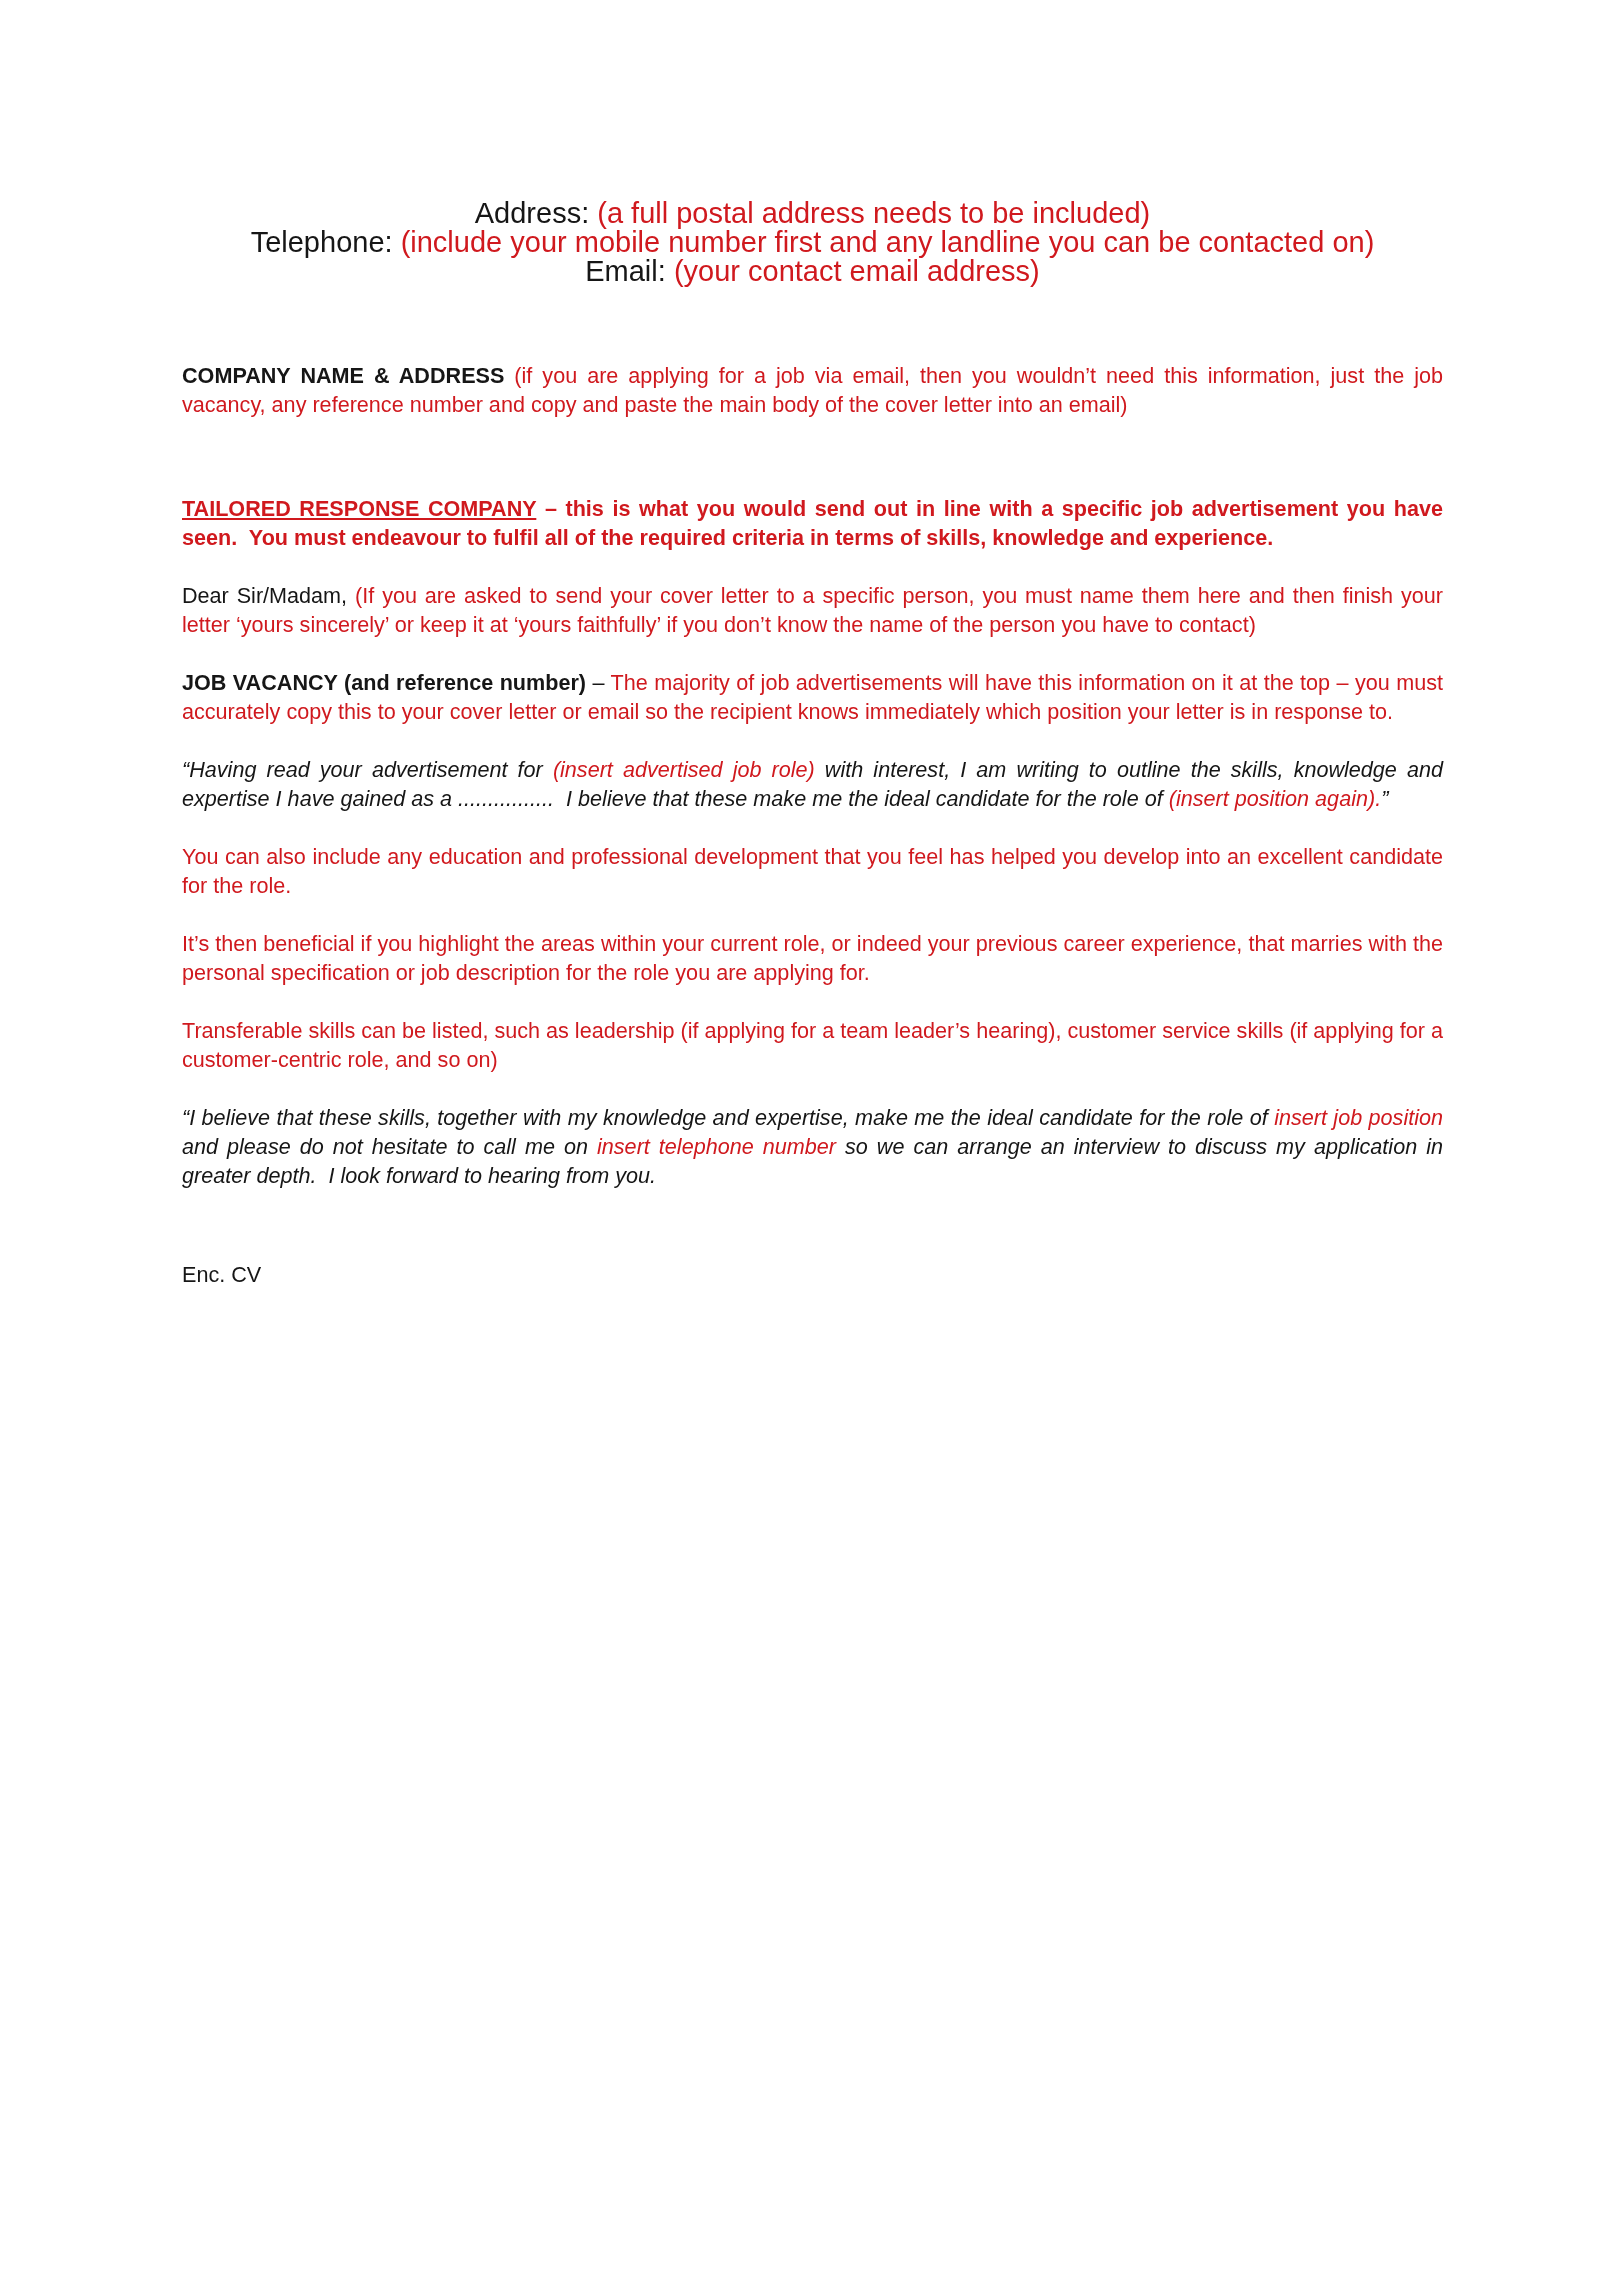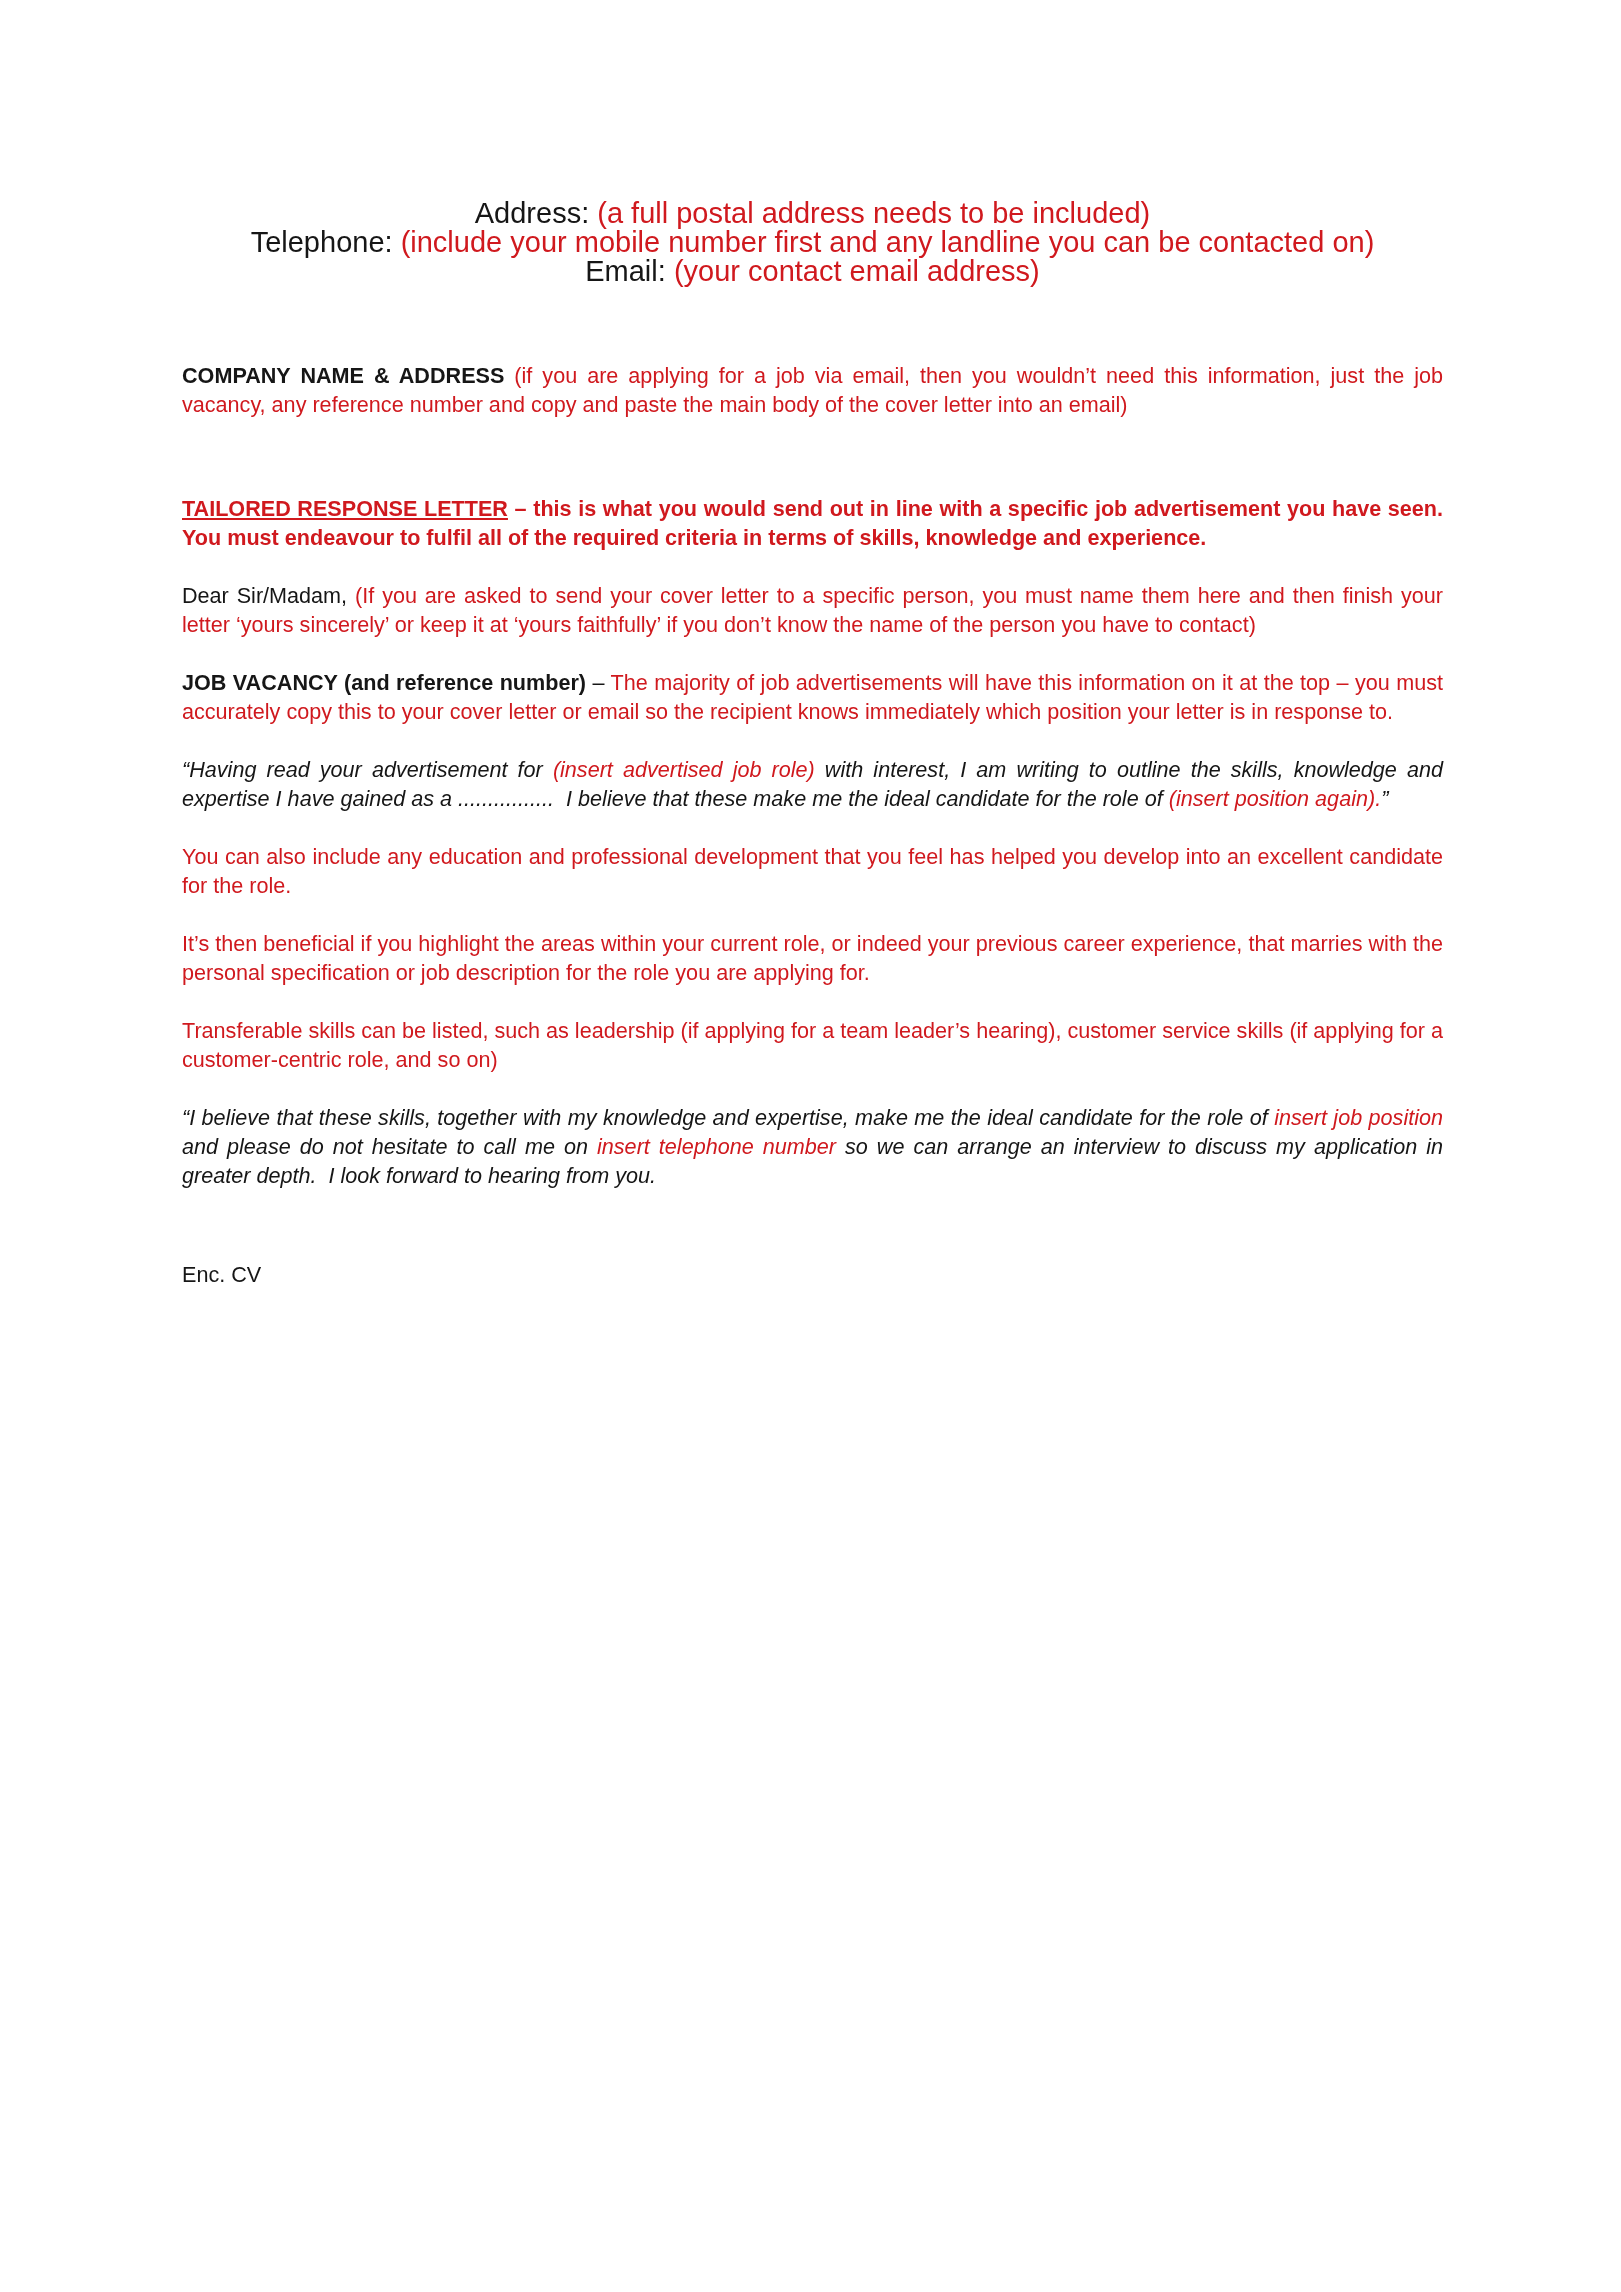--- a/index.html
+++ b/index.html
@@ -57,21 +57,21 @@
 
 
   <div class="hline"><span class="black">Address: </span><span class="red">(a full postal address needs to be included)</span></div>
 
   <div class="hline"><span class="black">Telephone: </span><span class="red">(include your mobile number first and any landline you can be contacted on)</span></div>
 
   <div class="hline"><span class="black">Email: </span><span class="red">(your contact email address)</span></div>
 
   <p class="para j mt70"><span class="black bold">COMPANY NAME &amp; ADDRESS </span><span class="red">(if you are applying for a job via email, then you wouldn’t need this information, just the job vacancy, any reference number and copy and paste the main body of the cover letter into an email)</span></p>
 
-  <p class="para j mt70"><span class="red bold u">TAILORED RESPONSE LETTER</span><span class="red bold"> – this is what you would send out in line with a specific job advertisement you have seen.  You must endeavour to fulfil all of the required criteria in terms of skills, knowledge and experience.</span></p>
+  <p class="para j mt70"><span class="red bold u">TAILORED RESPONSE COMPANY</span><span class="red bold"> – this is what you would send out in line with a specific job advertisement you have seen.  You must endeavour to fulfil all of the required criteria in terms of skills, knowledge and experience.</span></p>
 
   <p class="para j"><span class="black">Dear Sir/Madam, </span><span class="red">(If you are asked to send your cover letter to a specific person, you must name them here and then finish your letter ‘yours sincerely’ or keep it at ‘yours faithfully’ if you don’t know the name of the person you have to contact)</span></p>
 
   <p class="para j"><span class="black bold">JOB VACANCY (and reference number)</span><span class="black"> – </span><span class="red">The majority of job advertisements will have this information on it at the top – you must accurately copy this to your cover letter or email so the recipient knows immediately which position your letter is in response to.</span></p>
 
   <p class="para j i"><span class="black">“Having read your advertisement for </span><span class="red">(insert advertised job role)</span><span class="black"> with interest, I am writing to outline the skills, knowledge and expertise I have gained as a ................  I believe that these make me the ideal candidate for the role of </span><span class="red">(insert position again).</span><span class="black">”</span></p>
 
   <p class="para j"><span class="red">You can also include any education and professional development that you feel has helped you develop into an excellent candidate for the role.</span></p>
 
   <p class="para j"><span class="red">It’s then beneficial if you highlight the areas within your current role, or indeed your previous career experience, that marries with the personal specification or job description for the role you are applying for.</span></p>

